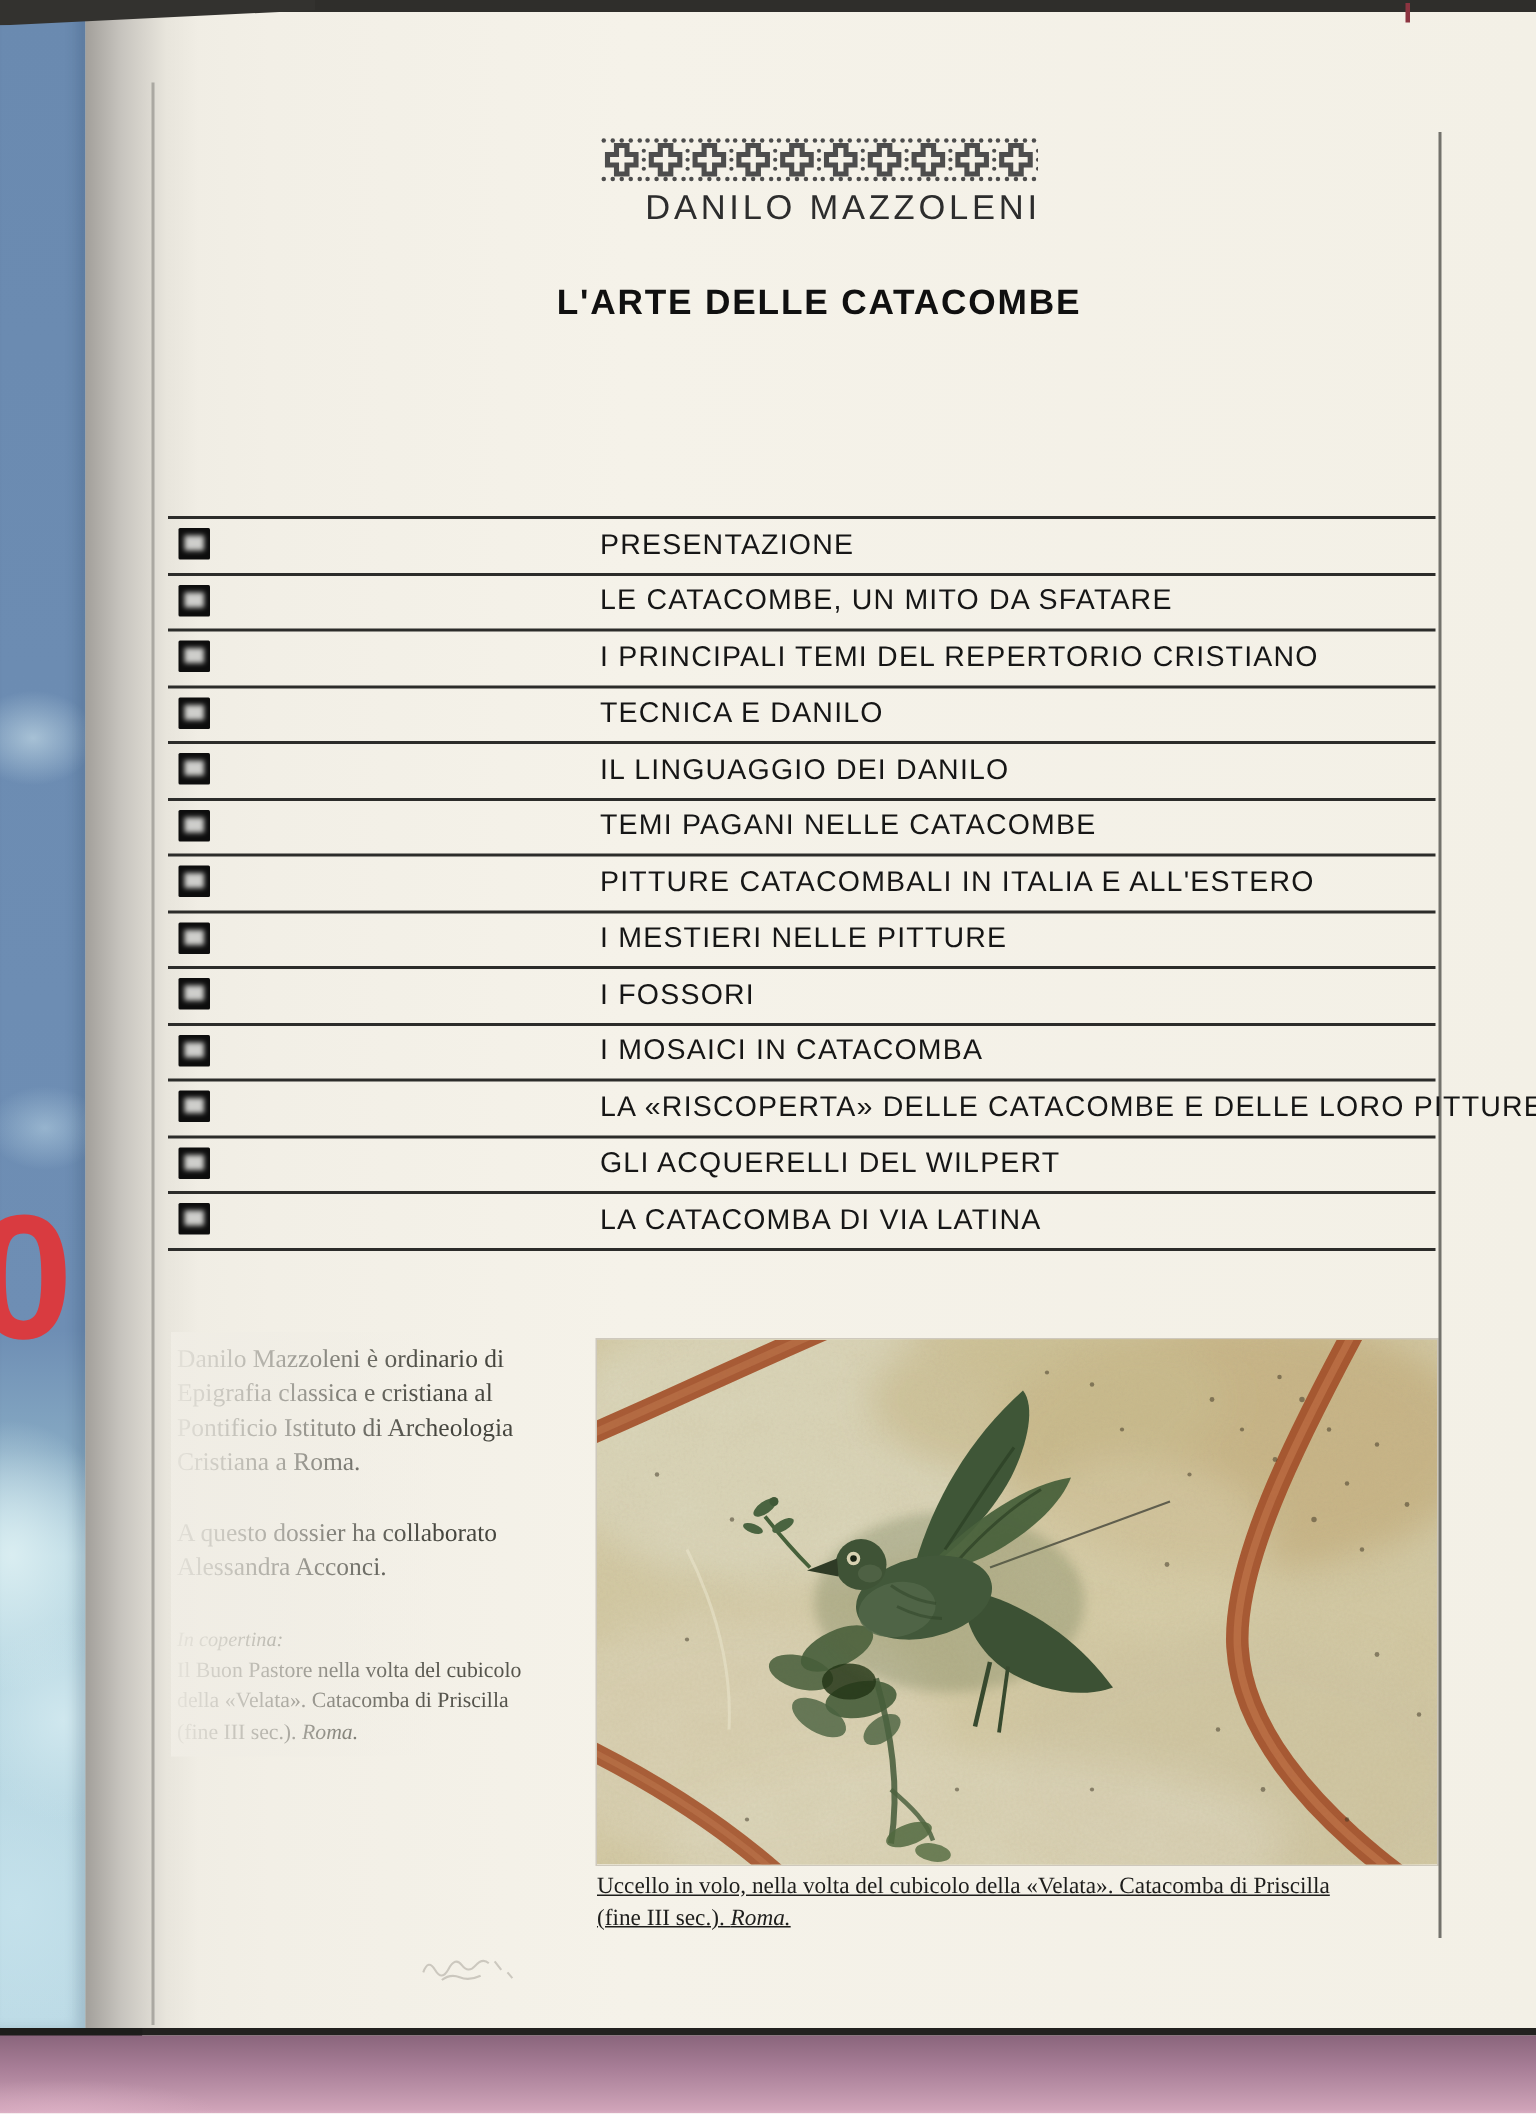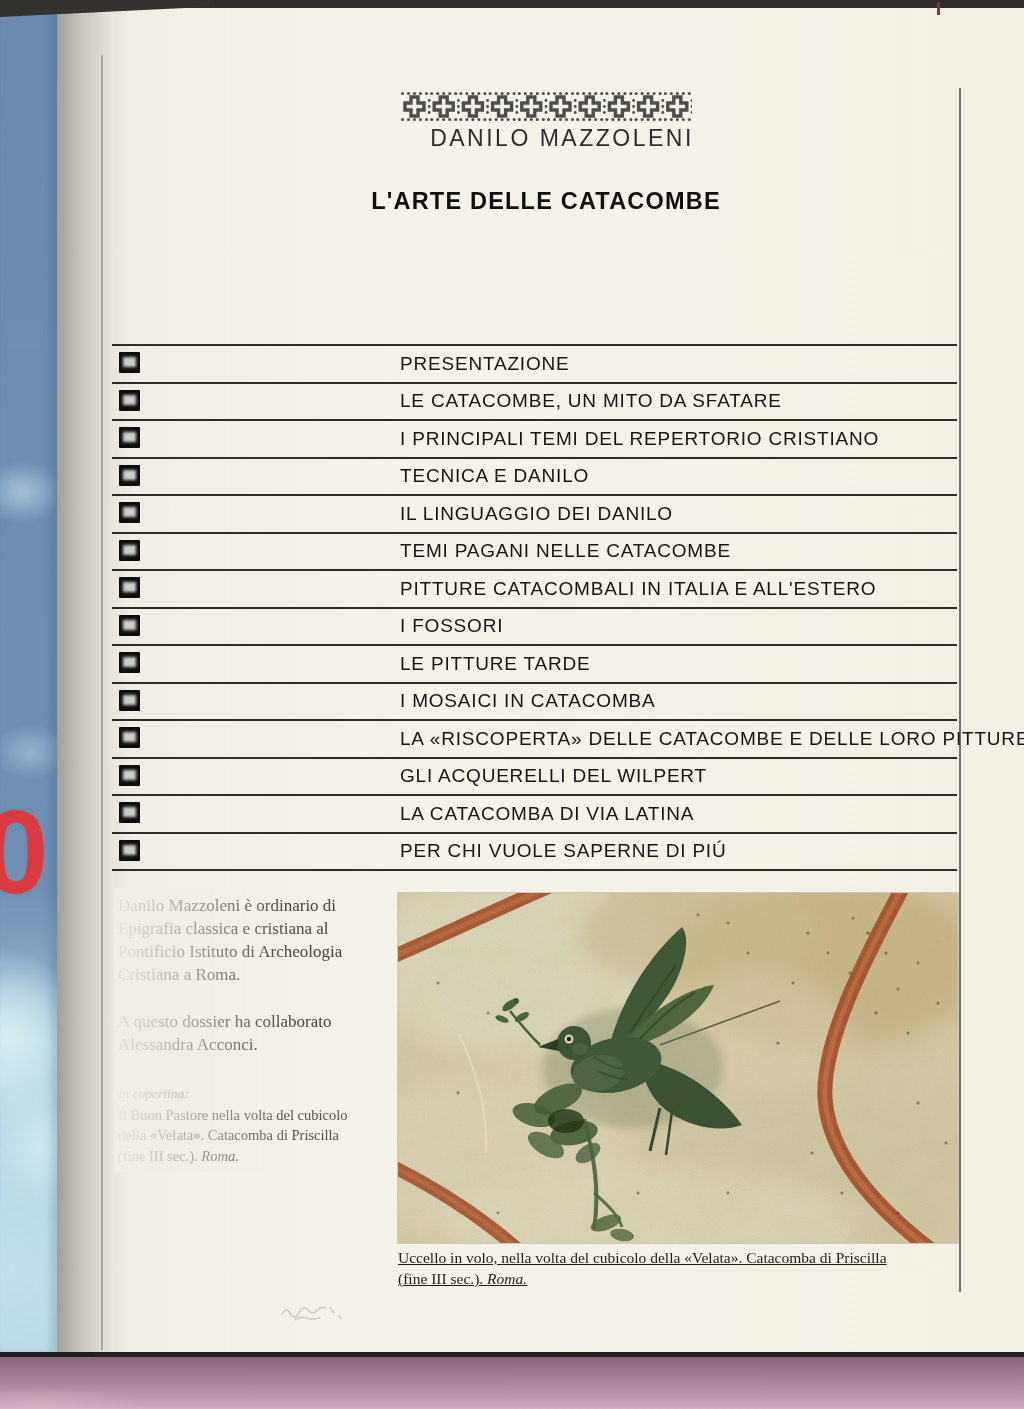--- a/index.html
+++ b/index.html
@@ -152,57 +152,51 @@
       <div class="toc-row">
           <div class="pagebox">
             <span class="smudge"></span>
           </div>
           <div class="toc-label">PITTURE CATACOMBALI IN ITALIA E ALL'ESTERO</div>
         </div>
       <div class="toc-row">
           <div class="pagebox">
             <span class="smudge"></span>
           </div>
+          <div class="toc-label">I MESTIERI NELLE PITTURE</div>
+        </div>
+      <div class="toc-row">
+          <div class="pagebox">
+            <span class="smudge"></span>
+          </div>
           <div class="toc-label">I FOSSORI</div>
         </div>
       <div class="toc-row">
           <div class="pagebox">
             <span class="smudge"></span>
           </div>
-          <div class="toc-label">LE PITTURE TARDE</div>
-        </div>
-      <div class="toc-row">
-          <div class="pagebox">
-            <span class="smudge"></span>
-          </div>
           <div class="toc-label">I MOSAICI IN CATACOMBA</div>
         </div>
       <div class="toc-row">
           <div class="pagebox">
             <span class="smudge"></span>
           </div>
           <div class="toc-label">LA «RISCOPERTA» DELLE CATACOMBE E DELLE LORO PITTURE</div>
         </div>
       <div class="toc-row">
           <div class="pagebox">
             <span class="smudge"></span>
           </div>
           <div class="toc-label">GLI ACQUERELLI DEL WILPERT</div>
         </div>
       <div class="toc-row">
           <div class="pagebox">
             <span class="smudge"></span>
           </div>
           <div class="toc-label">LA CATACOMBA DI VIA LATINA</div>
-        </div>
-      <div class="toc-row">
-          <div class="pagebox">
-            <span class="smudge"></span>
-          </div>
-          <div class="toc-label">PER CHI VUOLE SAPERNE DI PIÚ</div>
         </div>
     </div>
 
     <div class="leftcol">
       <p class="bio">
         <span>Danilo Mazzoleni è ordinario di</span><br>
         <span>Epigrafia classica e cristiana al</span><br>
         <span>Pontificio Istituto di Archeologia</span><br>
         <span>Cristiana a Roma.</span>
       </p>

